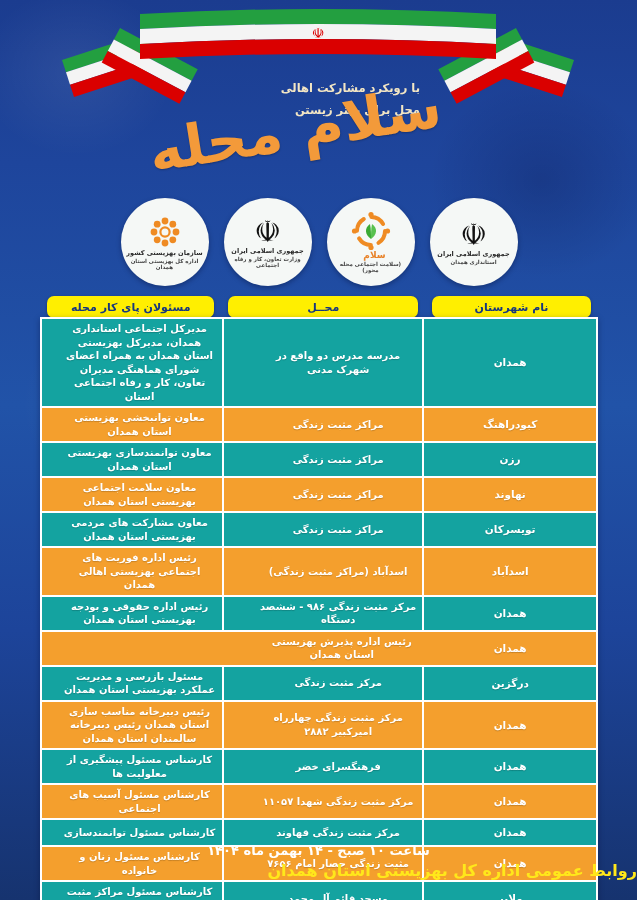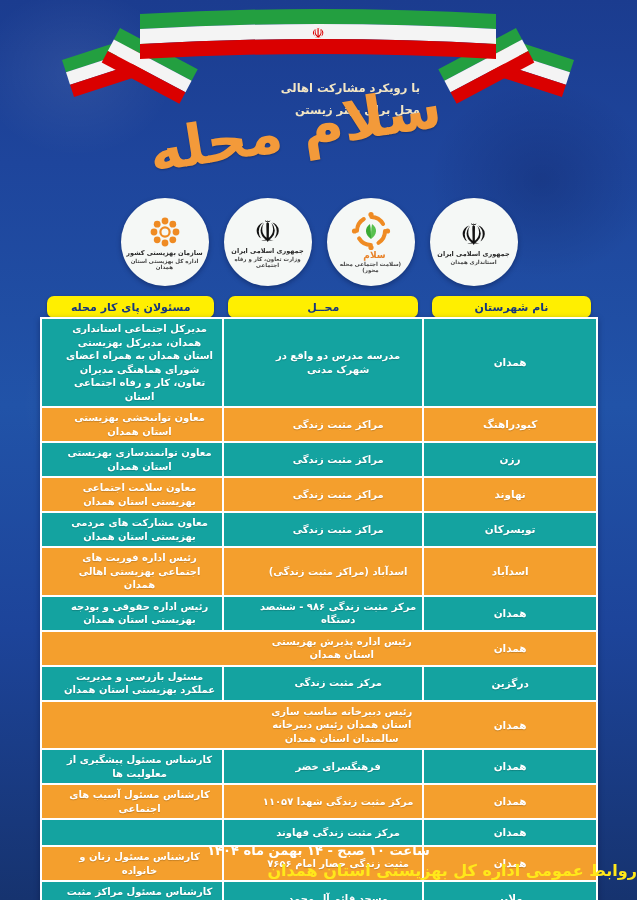--- a/index.html
+++ b/index.html
@@ -230,38 +230,40 @@
     </div>
 
     <div class="row teal">
       <div class="cell city">درگزین</div>
       <div class="cell place">مرکز مثبت زندگی</div>
       <div class="cell officials">مسئول بازرسی و مدیریت عملکرد بهزیستی استان همدان</div>
     </div>
 
     <div class="row orange">
       <div class="cell city">همدان</div>
+      <div class="cell place">مرکز مثبت زندگی چهارراه امیرکبیر ۲۸۸۲</div>
       <div class="cell officials">رئیس دبیرخانه مناسب سازی استان همدان رئیس دبیرخانه سالمندان استان همدان</div>
     </div>
 
     <div class="row teal">
       <div class="cell city">همدان</div>
       <div class="cell place">فرهنگسرای خضر</div>
       <div class="cell officials">کارشناس مسئول پیشگیری از معلولیت ها</div>
     </div>
 
     <div class="row orange">
       <div class="cell city">همدان</div>
       <div class="cell place">مرکز مثبت زندگی شهدا ۱۱۰۵۷</div>
       <div class="cell officials">کارشناس مسئول آسیب های اجتماعی</div>
     </div>
 
     <div class="row teal">
       <div class="cell city">همدان</div>
       <div class="cell place">مرکز مثبت زندگی قهاوند</div>
+      <div class="cell officials">کارشناس مسئول توانمندسازی</div>
     </div>
 
     <div class="row orange">
       <div class="cell city">همدان</div>
       <div class="cell place">مثبت زندگی حصار امام ۷۶۵۶</div>
       <div class="cell officials">کارشناس مسئول زنان و خانواده</div>
     </div>
 
     <div class="row teal">
       <div class="cell city">ملایر</div>

